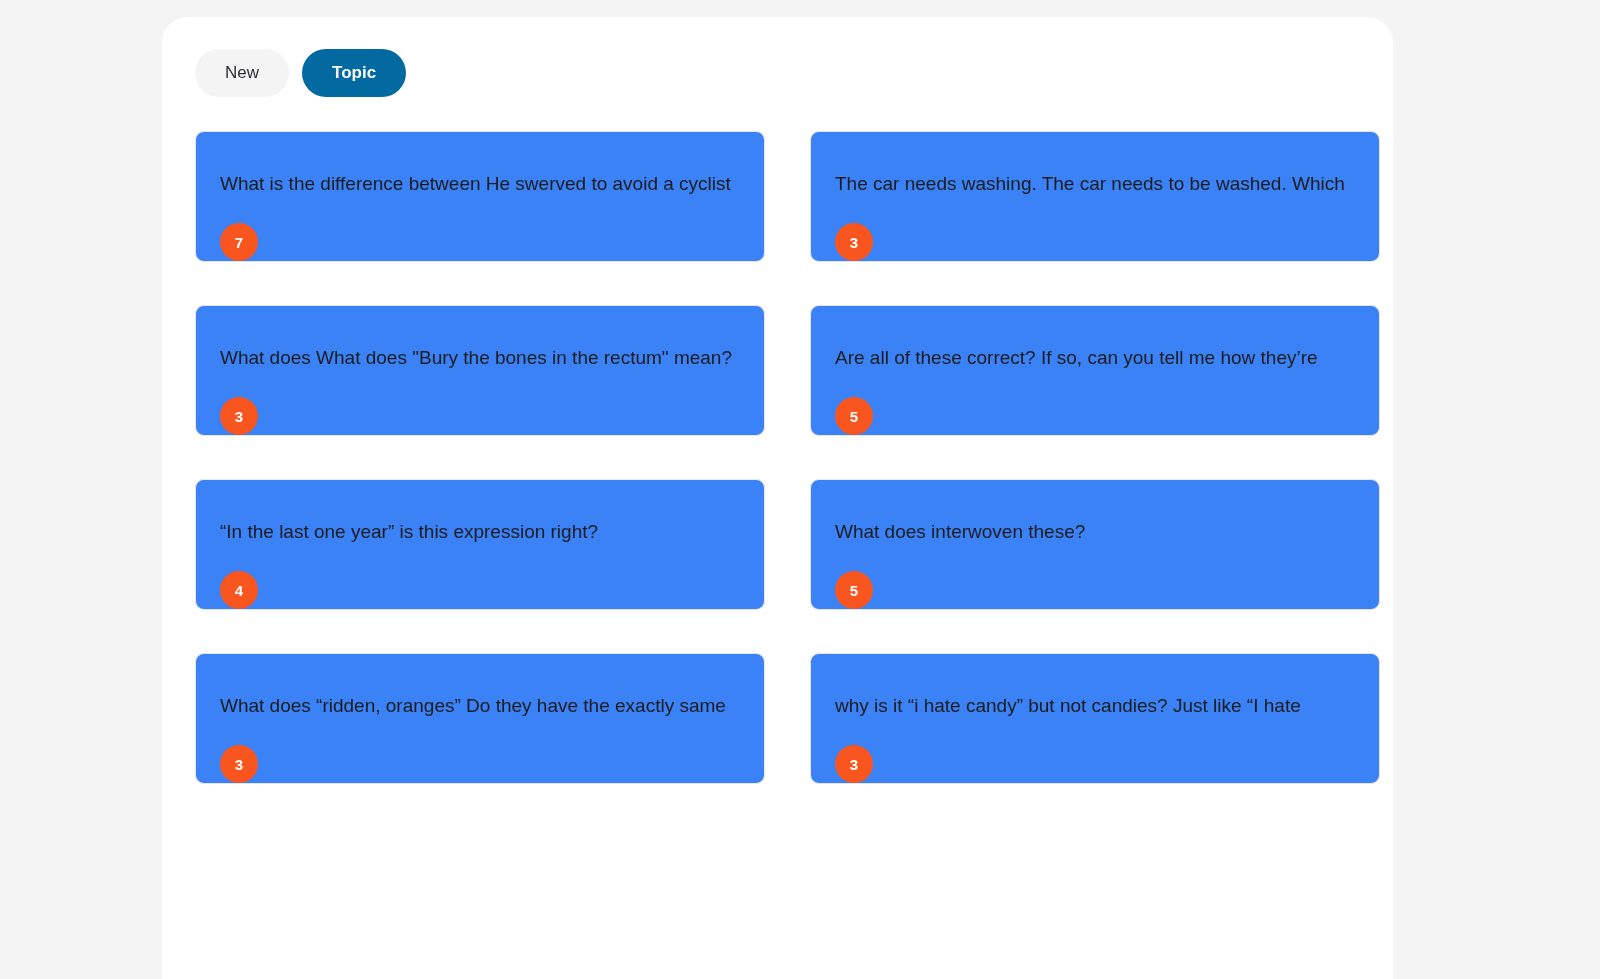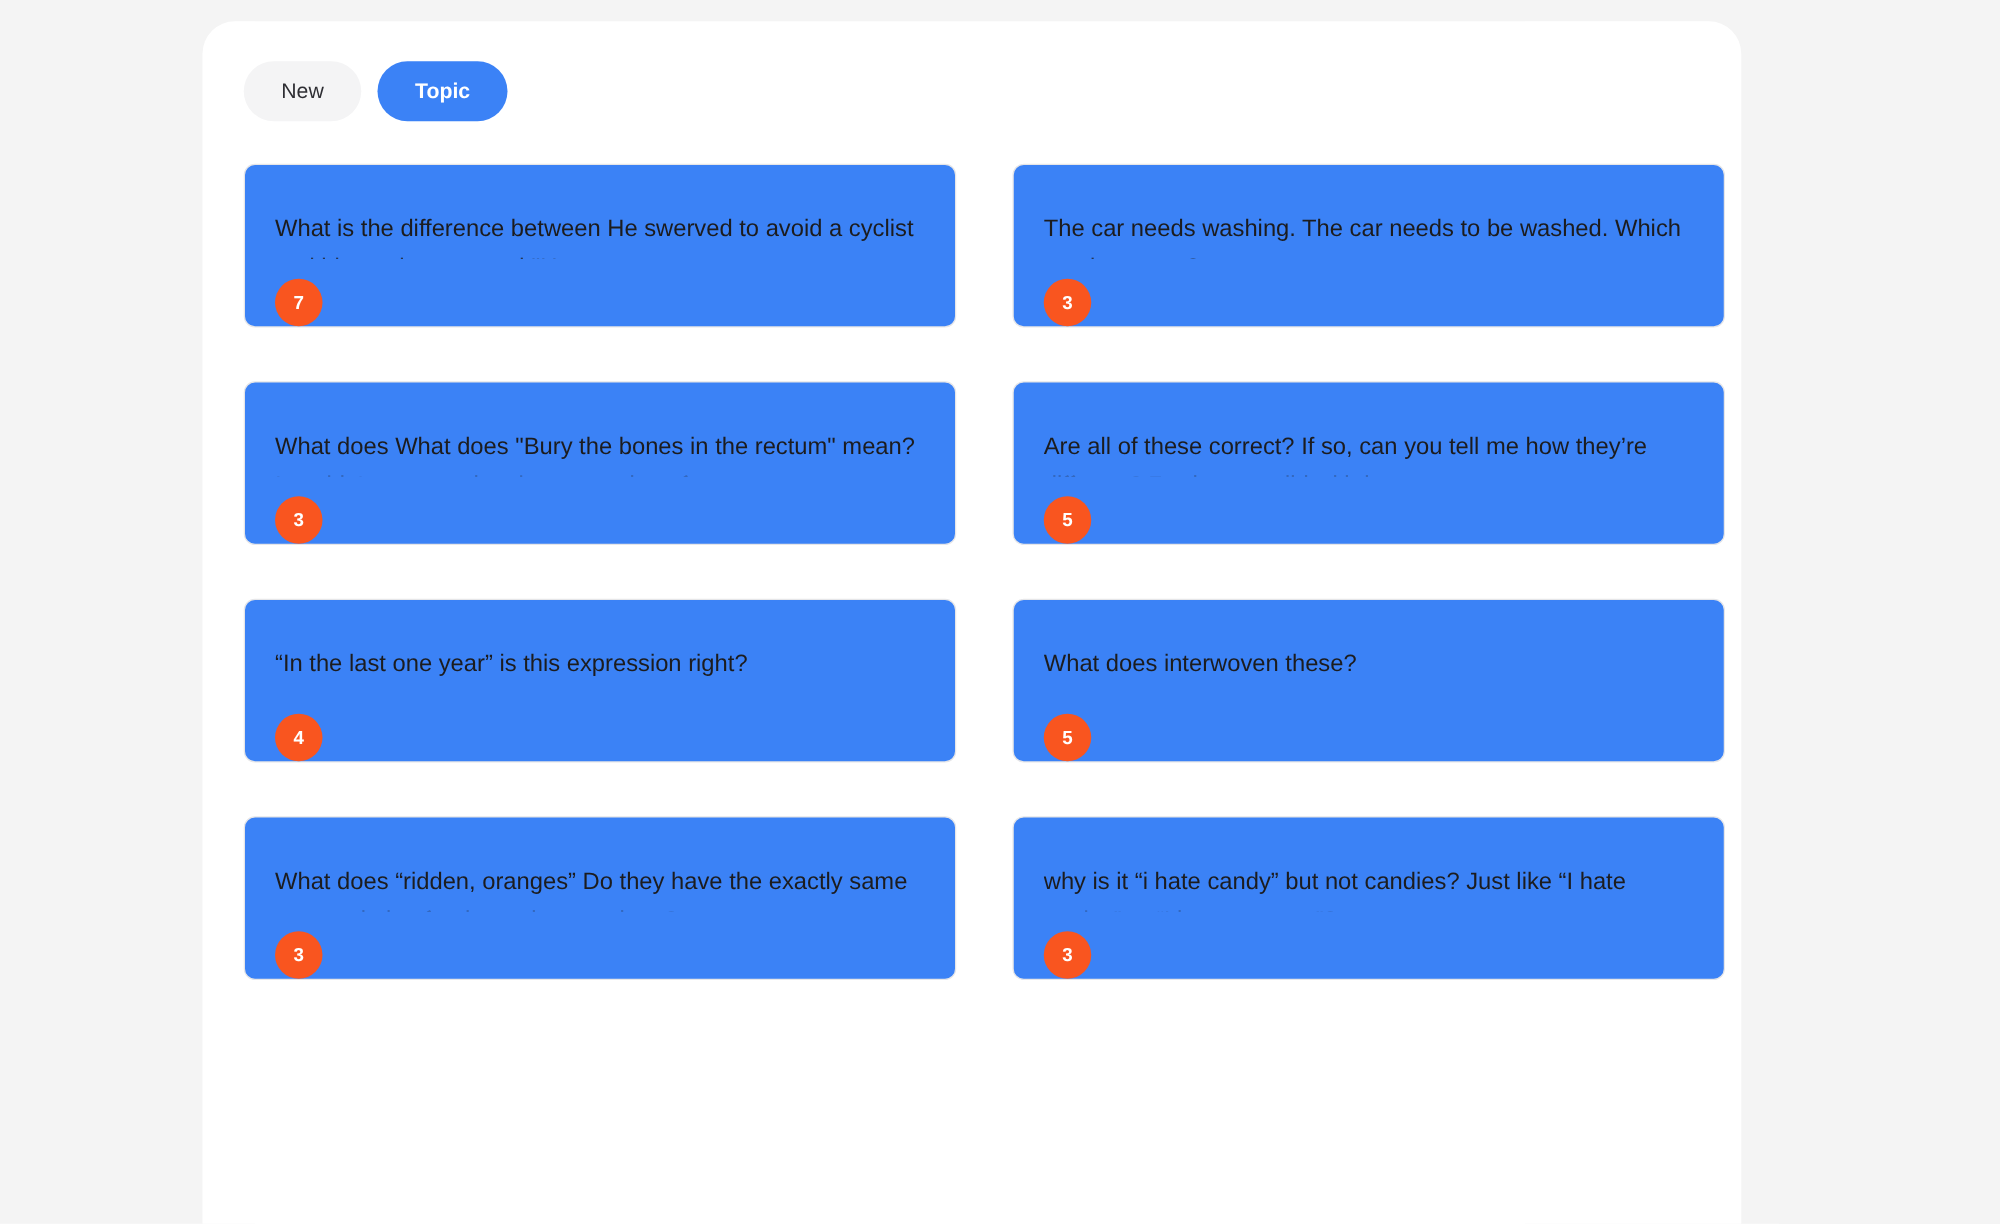--- a/index.html
+++ b/index.html
@@ -67,21 +67,21 @@
     justify-content: center;
     height: 48px;
     padding: 0 30px;
   }
   .pill.inactive {
     background: #f4f4f5;
     color: #2e2e33;
     font-weight: normal;
   }
   .pill.active {
-    background: #3b82f6;
+    background: #0369a1;
     color: #ffffff;
     font-weight: bold;
   }
 
   
   .card-grid {
     display: grid;
     grid-template-columns: 570px 570px;
     column-gap: 45px;
     row-gap: 43px;

